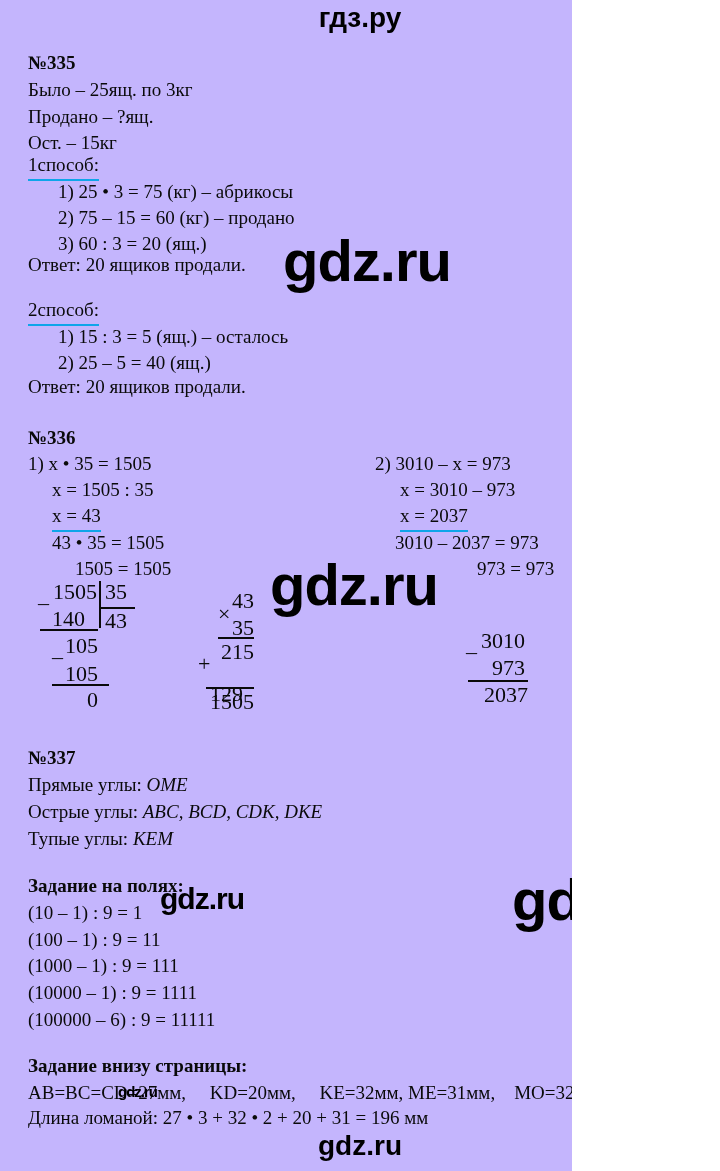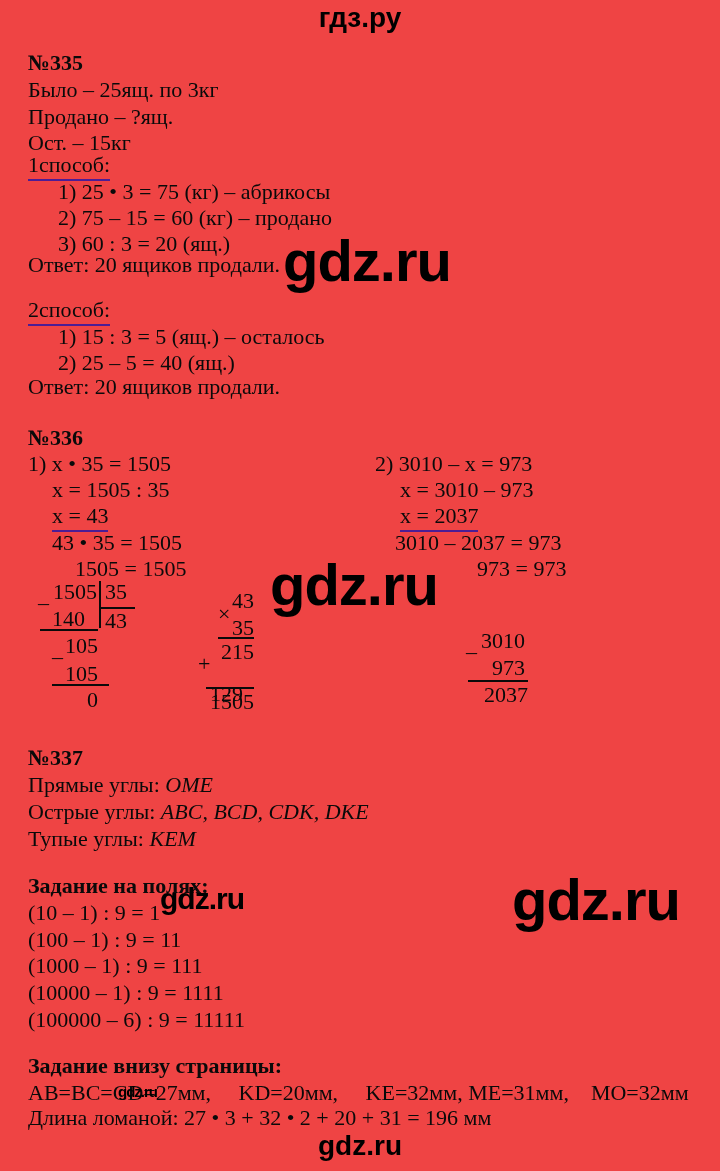--- a/index.html
+++ b/index.html
@@ -1,24 +1,24 @@
 <!DOCTYPE html>
 <html><head>
 <meta charset="utf-8">
 <style>
   html,body { margin:0; padding:0; background:#fff; }
   .page {
-    position:relative; width:720px; height:1171px;
-    background:#ef4444; overflow:hidden;
+    position:relative; width:572px; height:1171px;
+    background:#c4b5fd; overflow:hidden;
     font-family:"Liberation Serif", serif; color:#0a0a0a;
   }
-  .t  { position:absolute; font-size:22px; line-height:26px; white-space:pre; }
+  .t  { position:absolute; font-size:19px; line-height:26px; white-space:pre; }
   .b  { font-weight:bold; }
   .it { font-style:italic; }
-  .u  { display:inline-block; border-bottom:2px solid #4c1d95; padding-bottom:1px; }
+  .u  { display:inline-block; border-bottom:2px solid #0ea5e9; padding-bottom:1px; }
   .wm { position:absolute; font-family:"Liberation Sans", sans-serif; font-weight:bold;
         color:#000; line-height:1; letter-spacing:-1px; white-space:pre; }
   .logo { position:absolute; left:0; width:720px; text-align:center;
         font-family:"Liberation Sans", sans-serif; font-weight:bold; color:#000;
         line-height:1; white-space:pre; }
   .fig { position:absolute; }
   .num  { position:absolute; font-size:22px; line-height:22px; white-space:pre; }
   .numr { position:absolute; font-size:22px; line-height:22px; white-space:pre; text-align:right; }
   .hl { position:absolute; height:2px; background:#0a0a0a; }
   .vl { position:absolute; width:2px;  background:#0a0a0a; }

